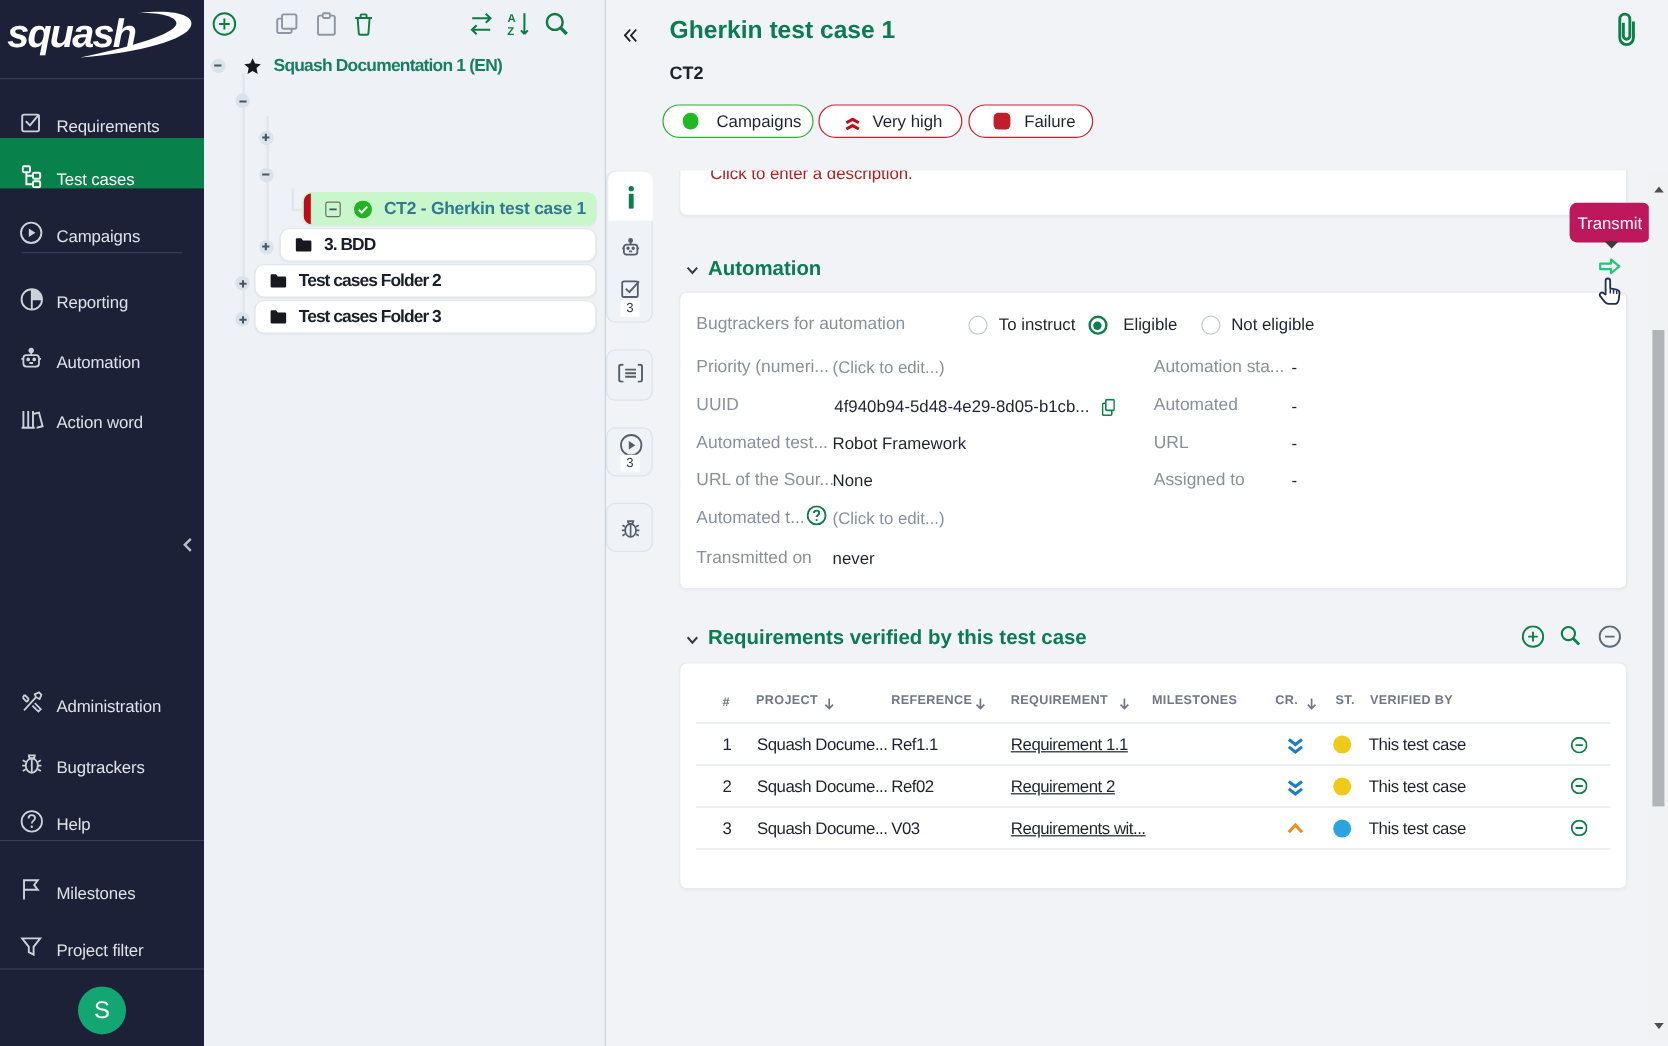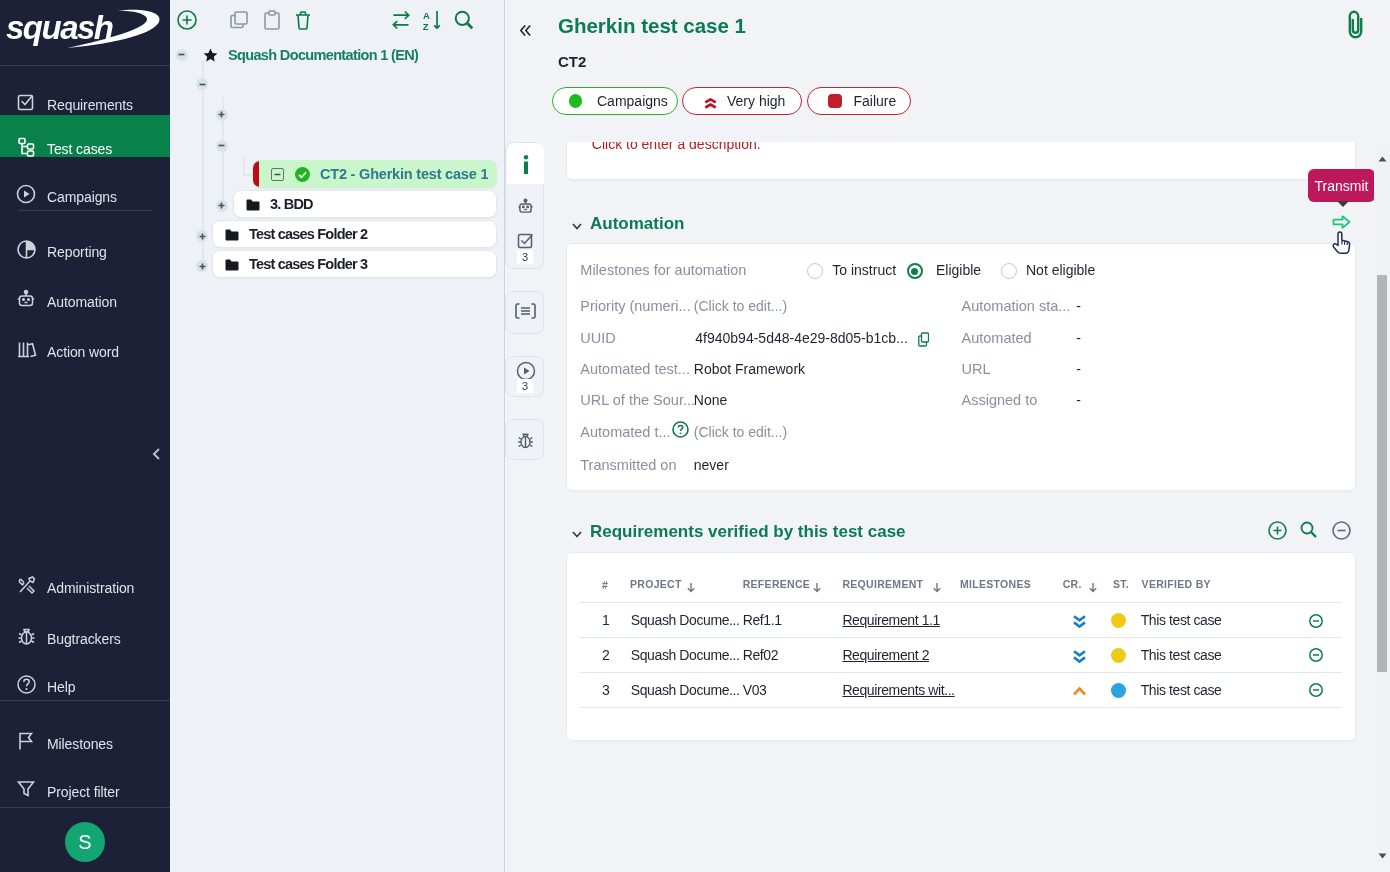--- a/index.html
+++ b/index.html
@@ -398,21 +398,21 @@
     <div class="sechead" style="left:85px; top:72px">Automation</div>
     <div class="abs" style="left:826.9px; top:73.4px; width:19px; height:14px; z-index:30"><svg width="19" height="14" viewBox="0 0 19 14" fill="none" stroke="#1dc876" stroke-width="1.8">
           <path d="M1.5 4.7 H10.5 V1.3 L17.5 7 L10.5 12.7 V9.3 H1.5 Z" stroke-linejoin="round"></path>
         </svg></div>
     <div class="abs" style="left:825.6px; top:87.4px; width:21px; height:26px; z-index:30"><svg width="21" height="26" viewBox="0 0 21 26">
           <path d="M7 16.5 L7 5 C7 3.9 7.8 3.1 8.9 3.1 C10 3.1 10.8 3.9 10.8 5 L10.8 11.3 L16.1 12.4 C17.8 12.8 18.8 13.9 18.6 15.7 L17.9 20.8 C17.6 22.8 16.2 24.3 14.1 24.3 L9.6 24.3 C8.3 24.3 7.3 23.8 6.5 22.8 L2.6 18 C1.9 17.1 2 16 2.8 15.3 C3.6 14.6 4.7 14.7 5.5 15.5 Z" fill="#ffffff" stroke="#232b52" stroke-width="1.5" stroke-linejoin="round"></path>
           <path d="M10.9 12 V15.5 M13.6 12.6 V15.8 M16.2 13.2 V16.1" stroke="#232b52" stroke-width="1.2" fill="none"></path>
         </svg></div>
 
     <div class="card" style="top:101px; height:248px"></div>
-    <div class="flabel" style="left:75.3px; top:120px">Milestones for automation</div>
+    <div class="flabel" style="left:75.3px; top:120px">Bugtrackers for automation</div>
     <div class="radio" style="left:302px; top:121px"></div>
       <div class="rlab" style="left:327.3px; top:120px">To instruct</div>
     <div class="radio on" style="left:401.5px; top:121px"></div>
       <div class="rlab" style="left:431px; top:120px">Eligible</div>
     <div class="radio" style="left:496px; top:121px"></div>
       <div class="rlab" style="left:521px; top:120px">Not eligible</div>
     <div class="flabel" style="left:75.3px; top:155.5px">Priority (numeri...</div>
       <div class="fgray" style="left:188.8px; top:155.5px">(Click to edit...)</div>
     <div class="flabel" style="left:75.3px; top:187.5px">UUID</div>
       <div class="fval" style="left:190.3px; top:187.5px">4f940b94-5d48-4e29-8d05-b1cb...</div>

